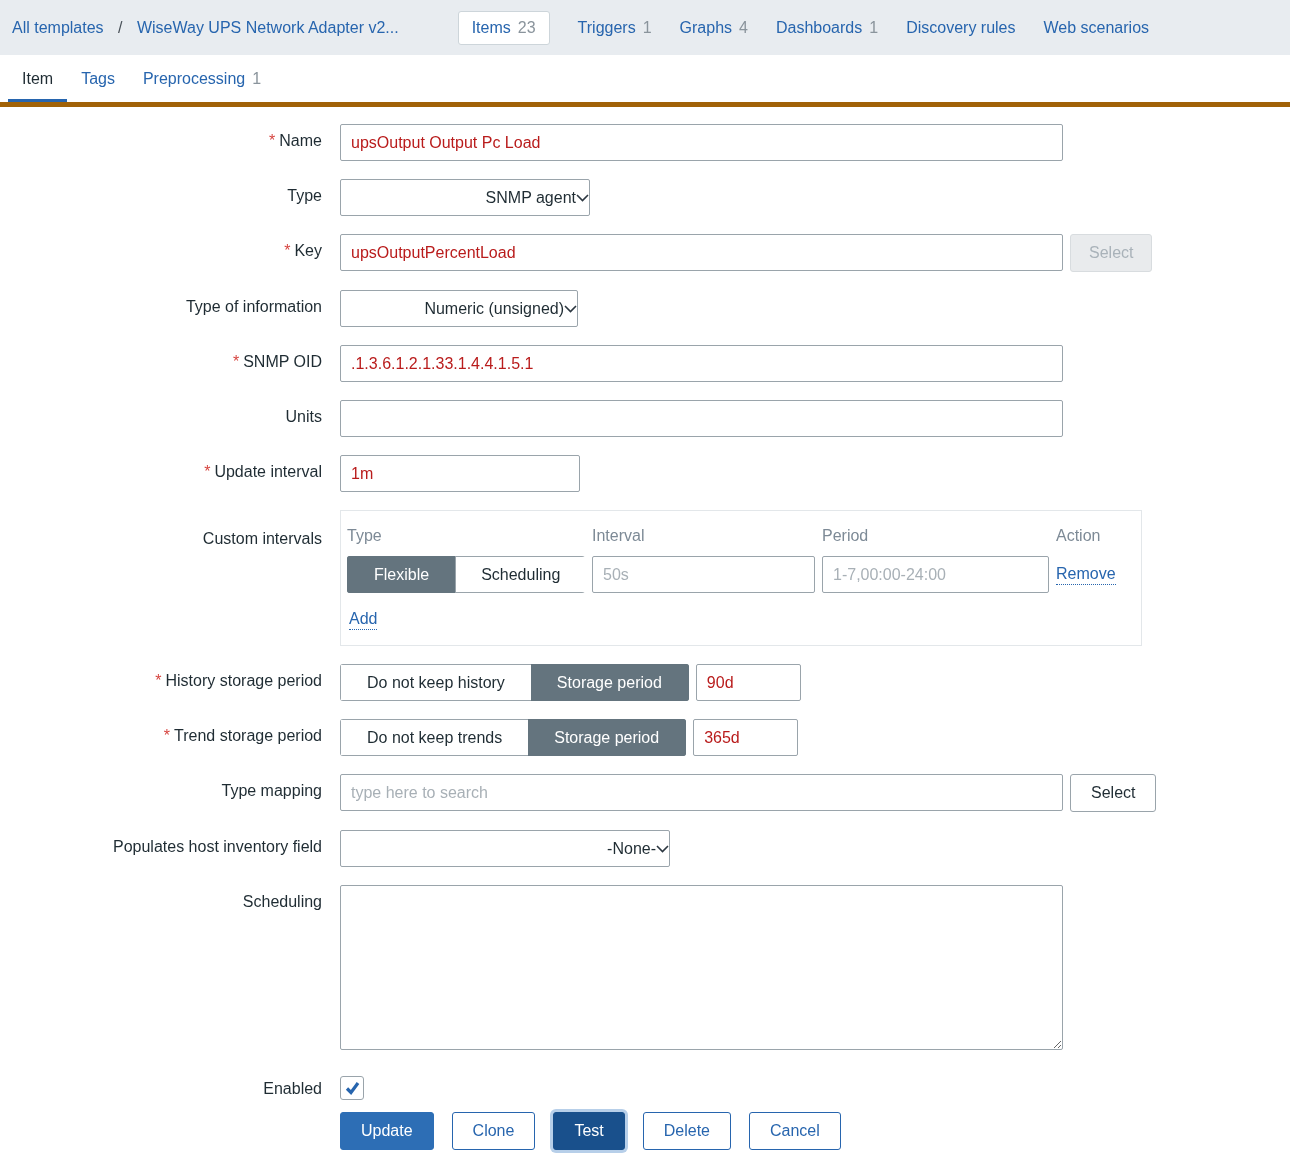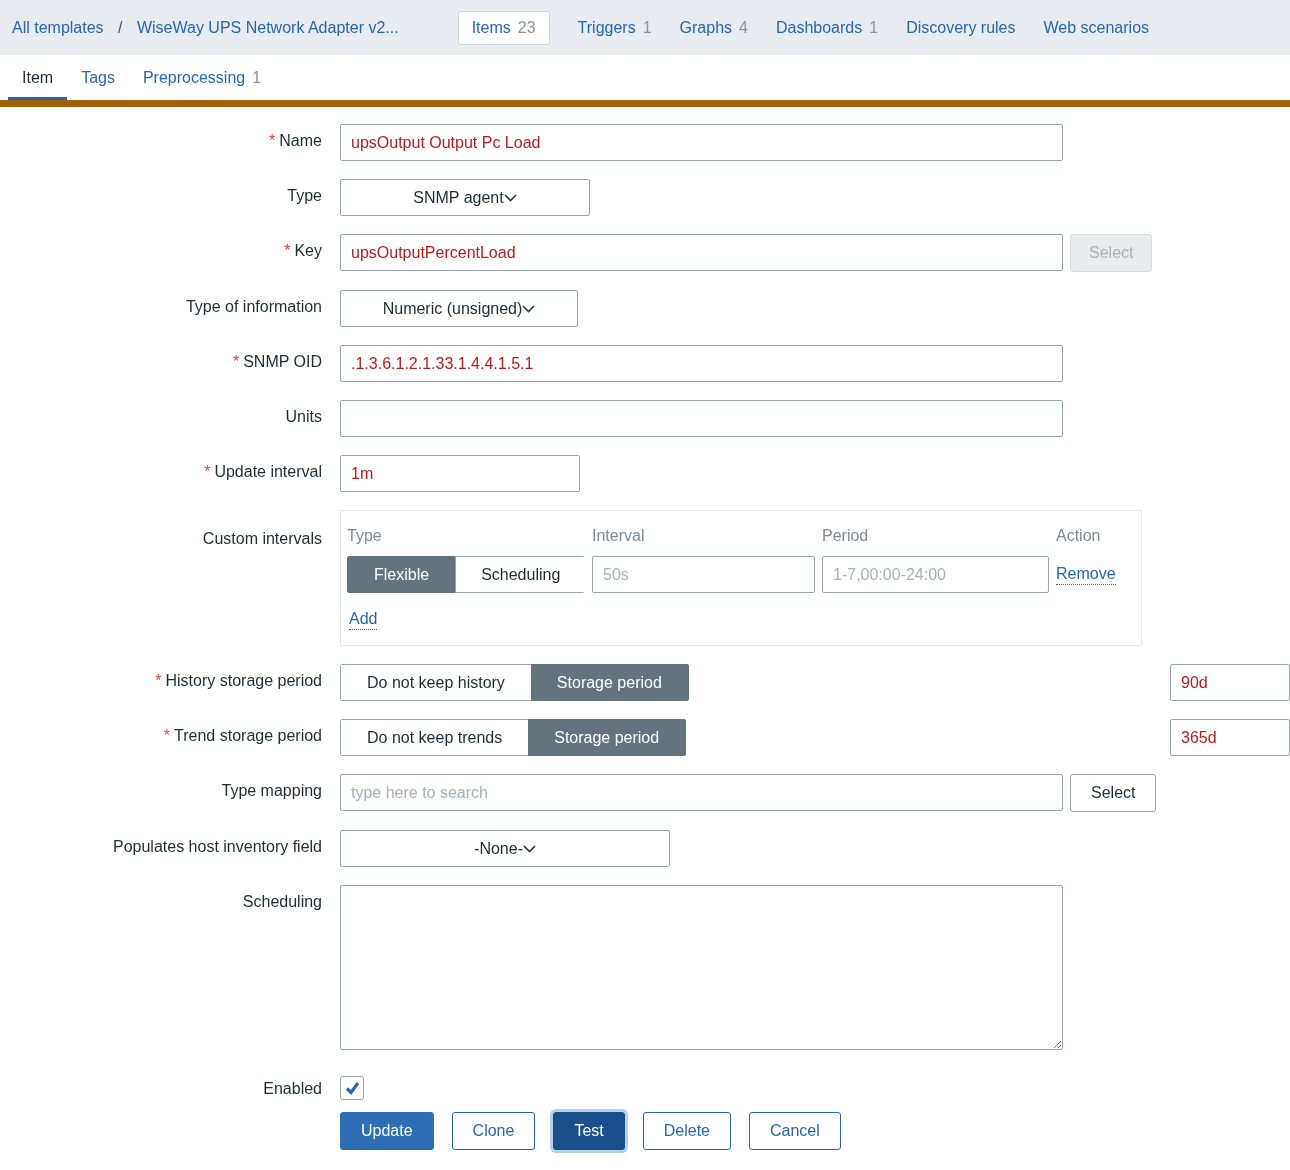--- a/index.html
+++ b/index.html
@@ -9,60 +9,60 @@
   
   .topbar { height:55px; background:#e8ecf0; display:flex; align-items:center; padding:0 12px; font-size:16px;gap:33px; }
   .crumb-link { color:#2765ae; text-decoration:none; cursor:pointer; }
   .crumb-sep { color:#4a5259; margin:0 10px; }
   .topnav { display:flex; align-items:center; margin-left:26px; gap:28px; }
   .nav-item { color:#2765ae; cursor:pointer; white-space:nowrap; }
   .nav-count { color:#8a949c; margin-left:7px; }
   .nav-pill { background:#fff; border:1px solid #cdd5da; border-radius:3px; padding:7px 13px; cursor:pointer; }
 
   
-  .tabrow { height:52px; background:#fff; border-bottom:7px solid #a16207; display:flex; align-items:stretch; padding-left:8px; }
+  .tabrow { height:52px; background:#fff; border-bottom:5px solid #a16207; display:flex; align-items:stretch; padding-left:8px; }
   .ftab { display:flex; align-items:center; padding:0 14px; font-size:16px; color:#2765ae; cursor:pointer; position:relative; }
   .ftab.active { color:#1f2c33; }
   .ftab.active::after { content:""; position:absolute; left:0; right:0; bottom:0; height:3px; background:#2765ae; }
 
   
   .form { padding-top:17px; }
   .row { display:grid; grid-template-columns:322px 1fr; column-gap:18px; margin-bottom:18px; align-items:start; }
   .lbl { text-align:right; padding-top:8px; font-size:16px; color:#1f2c33; white-space:nowrap; }
   .lbl .req { color:#d64540; margin-right:4px; }
   .lbl-top { padding-top:20px; }
 
   input[type=text], .textarea { border:1px solid #9aa4ab; border-radius:2px; height:37px; font-size:16px;
       color:#b91c1c; padding:0 10px; font-family:"Liberation Sans", sans-serif; background:#fff; }
   input[type=text]::placeholder { color:#a8b0b6; opacity:1; }
   .w-full { width:723px; }
   .w-type { width:250px; }
   .w-info { width:238px; }
   .w-upd { width:240px; }
-  .w-short { width:120px; }
+  .w-short { width:105px; }
   .w-inv { width:330px; }
 
   .selectbox { border:1px solid #9aa4ab; border-radius:2px; height:37px; background:#fff; display:flex;
-      align-items:center; justify-content:center; padding:0 8px; font-size:16px; cursor:pointer; }
+      align-items:center; justify-content:flex-end; padding:0 0; font-size:16px; cursor:pointer; }
 
   .btn { height:38px; border-radius:3px; font-size:16px; padding:0 20px; cursor:pointer;
       font-family:"Liberation Sans", sans-serif; display:inline-flex; align-items:center; }
   .btn-sec { background:#fff; border:1px solid #2765ae; color:#2765ae; }
   .btn-pri { background:#2d6eb5; border:1px solid #2d6eb5; color:#fff; }
   .btn-test { background:#19508c; border:1px solid #19508c; color:#fff; box-shadow:0 0 0 3px #b7cfe9; }
   .btn-gray { background:#e9ebed; border:1px solid #d8dcdf; color:#a9b2b9; border-radius:3px; height:38px;
       font-size:16px; padding:0 18px; display:inline-flex; align-items:center; }
   .with-btn { display:flex; gap:7px; align-items:flex-start; }
 
   .seg-group { display:inline-flex; border-radius:3px; overflow:hidden; }
   .seg { height:37px; display:inline-flex; align-items:center; padding:0 26px; font-size:16px; cursor:pointer; }
   .seg-off { background:#fff; color:#1f2c33; border:1px solid #9aa4ab; }
   .seg-on  { background:#64747e; color:#fff; border:1px solid #64747e; }
   .seg + .seg { margin-left:-1px;padding-left:25px; }
-  .seg-row { display:flex; align-items:flex-start; gap:7px;justify-content:space-between; }
+  .seg-row { display:flex; align-items:flex-start; gap:7px; }
 
   .panel { width:802px; border:1px solid #e3e7ea; padding:13px 10px 15px 6px; }
   .panel-grid { display:grid; grid-template-columns:238px 223px 227px 80px; column-gap:7px; align-items:center; }
   .panel-head { color:#7d8a96; font-size:16px; height:24px; display:flex; align-items:center; margin-bottom:8px; }
   .dotted-link { color:#2765ae; font-size:16px; text-decoration:none; border-bottom:1px dotted #2765ae;
       cursor:pointer; display:inline-block; line-height:20px; }
   .add-wrap { margin-top:16px; padding-left:2px; }
 
   .checkbox { width:24px; height:24px; border:1px solid #9aa4ab; border-radius:3px; background:#fff;
       display:inline-flex; align-items:center; justify-content:center; cursor:pointer; margin-top:4px; }

